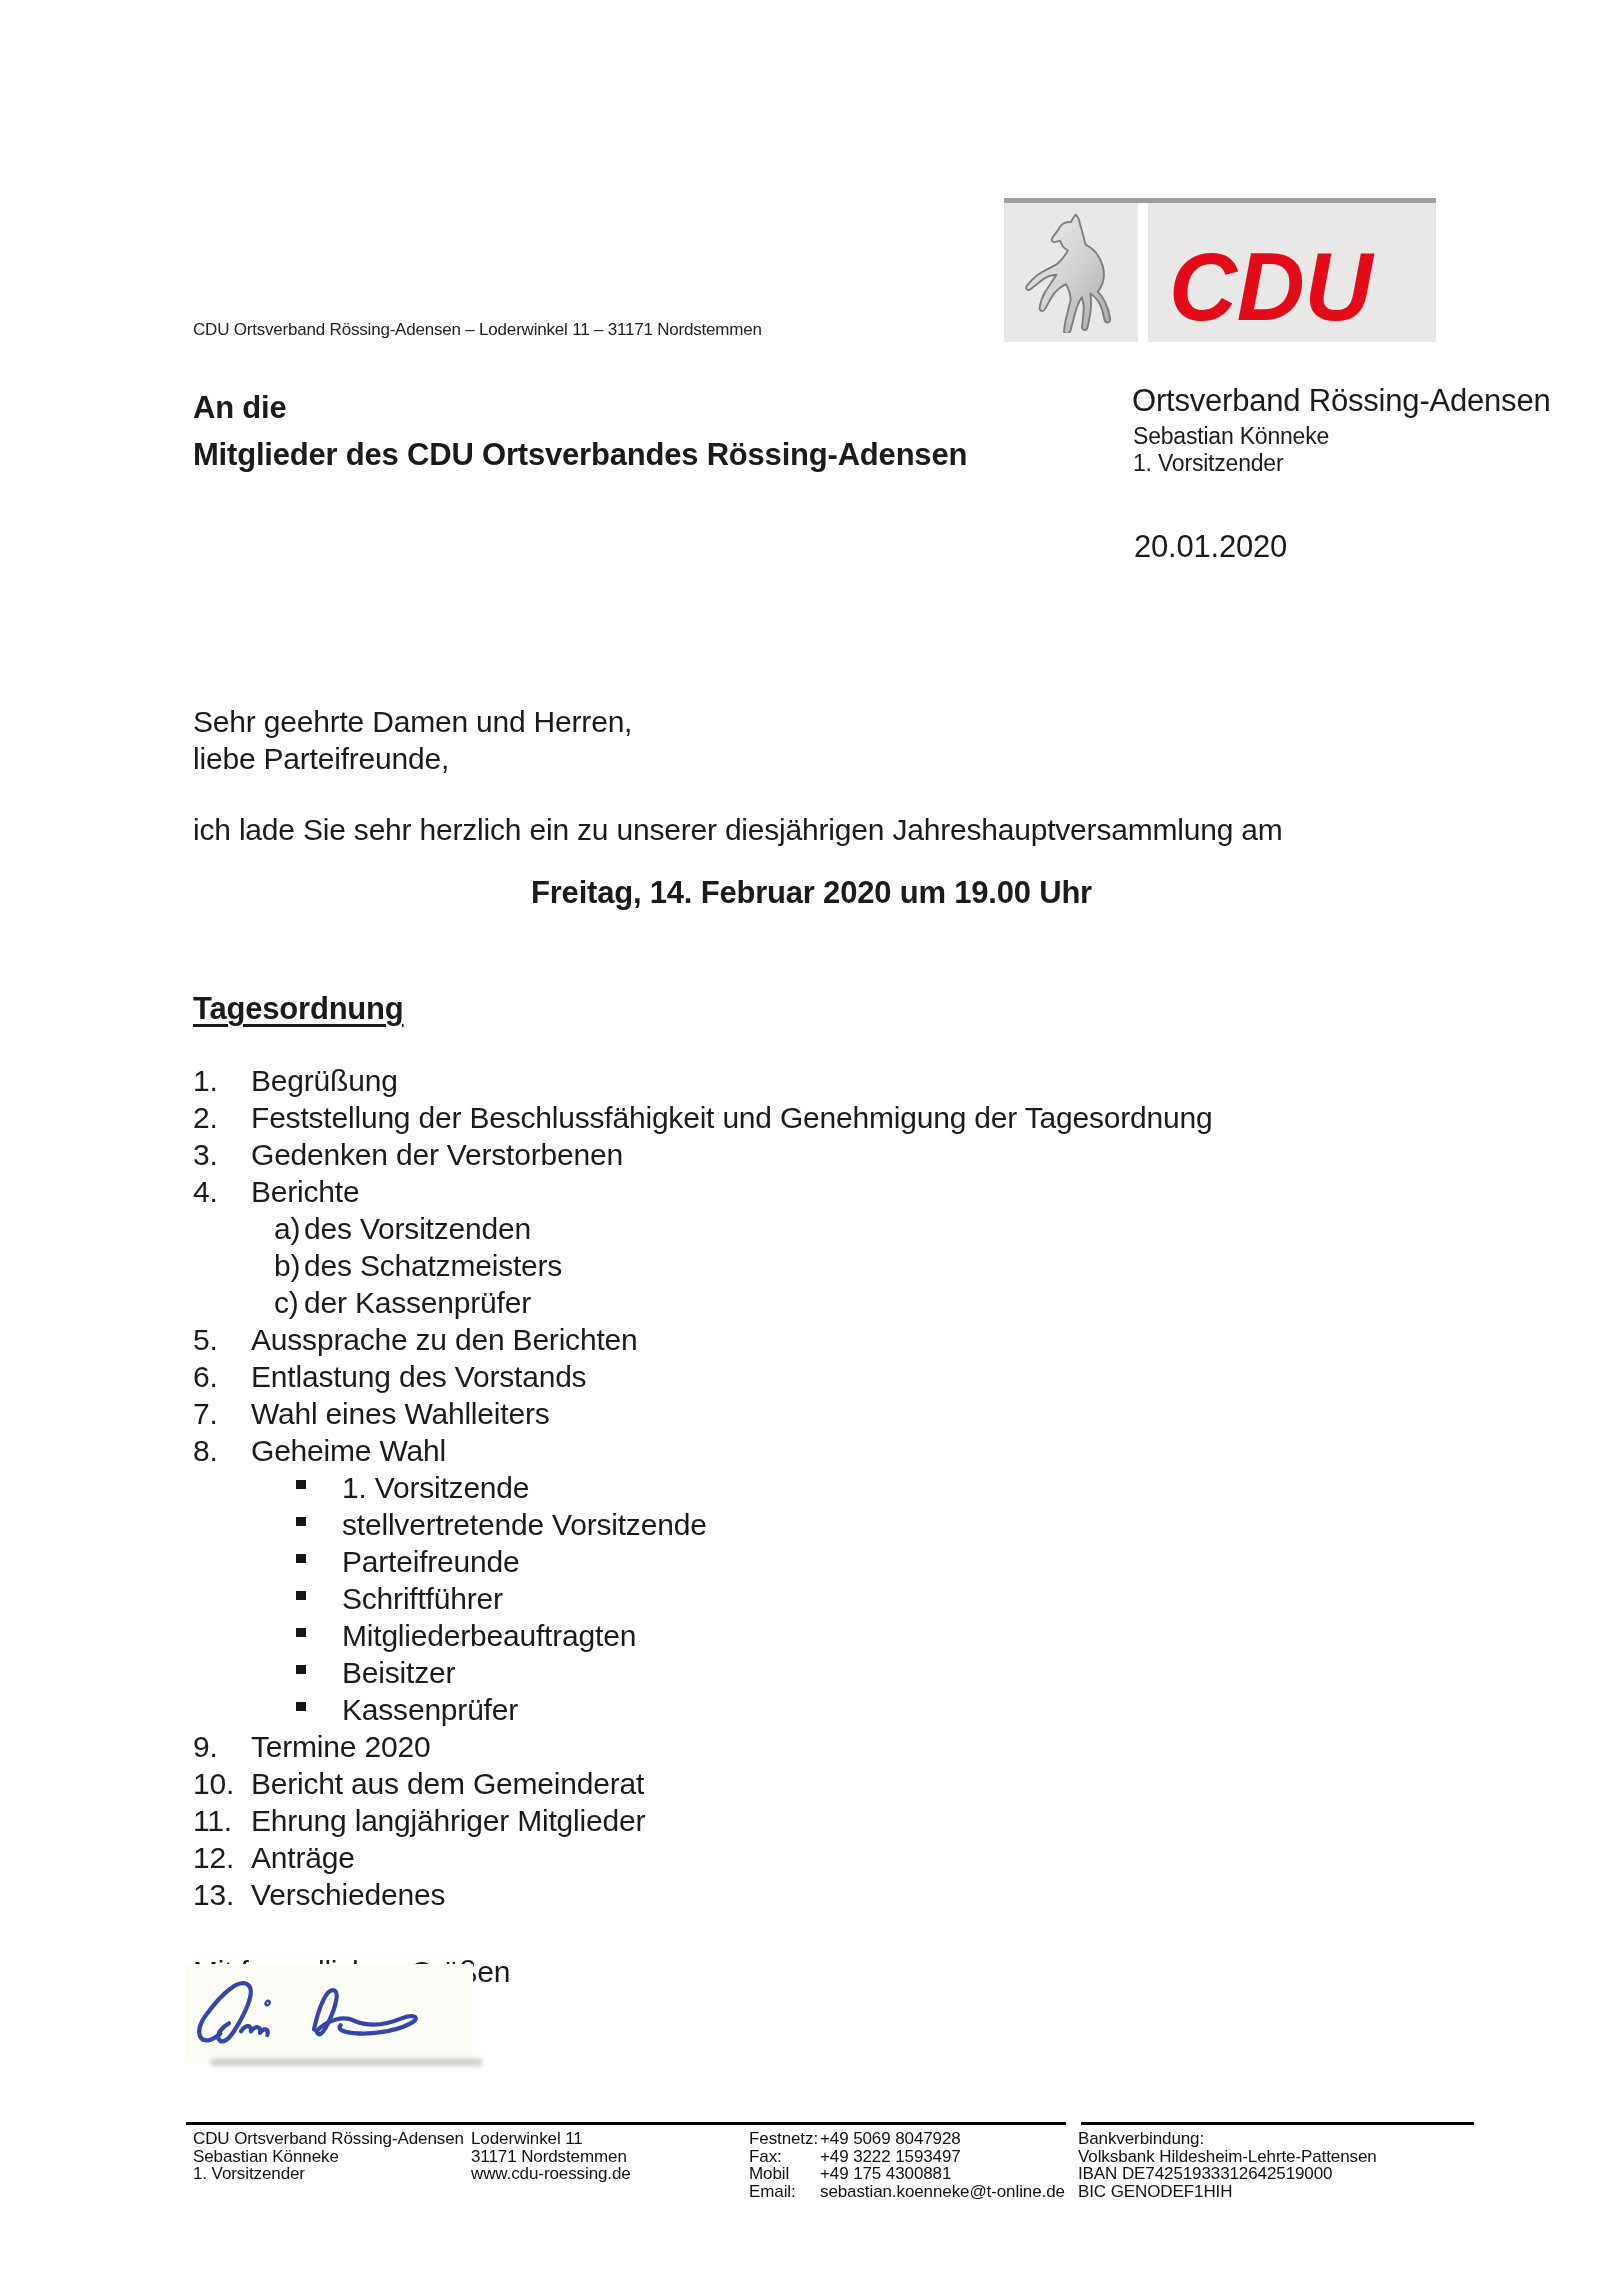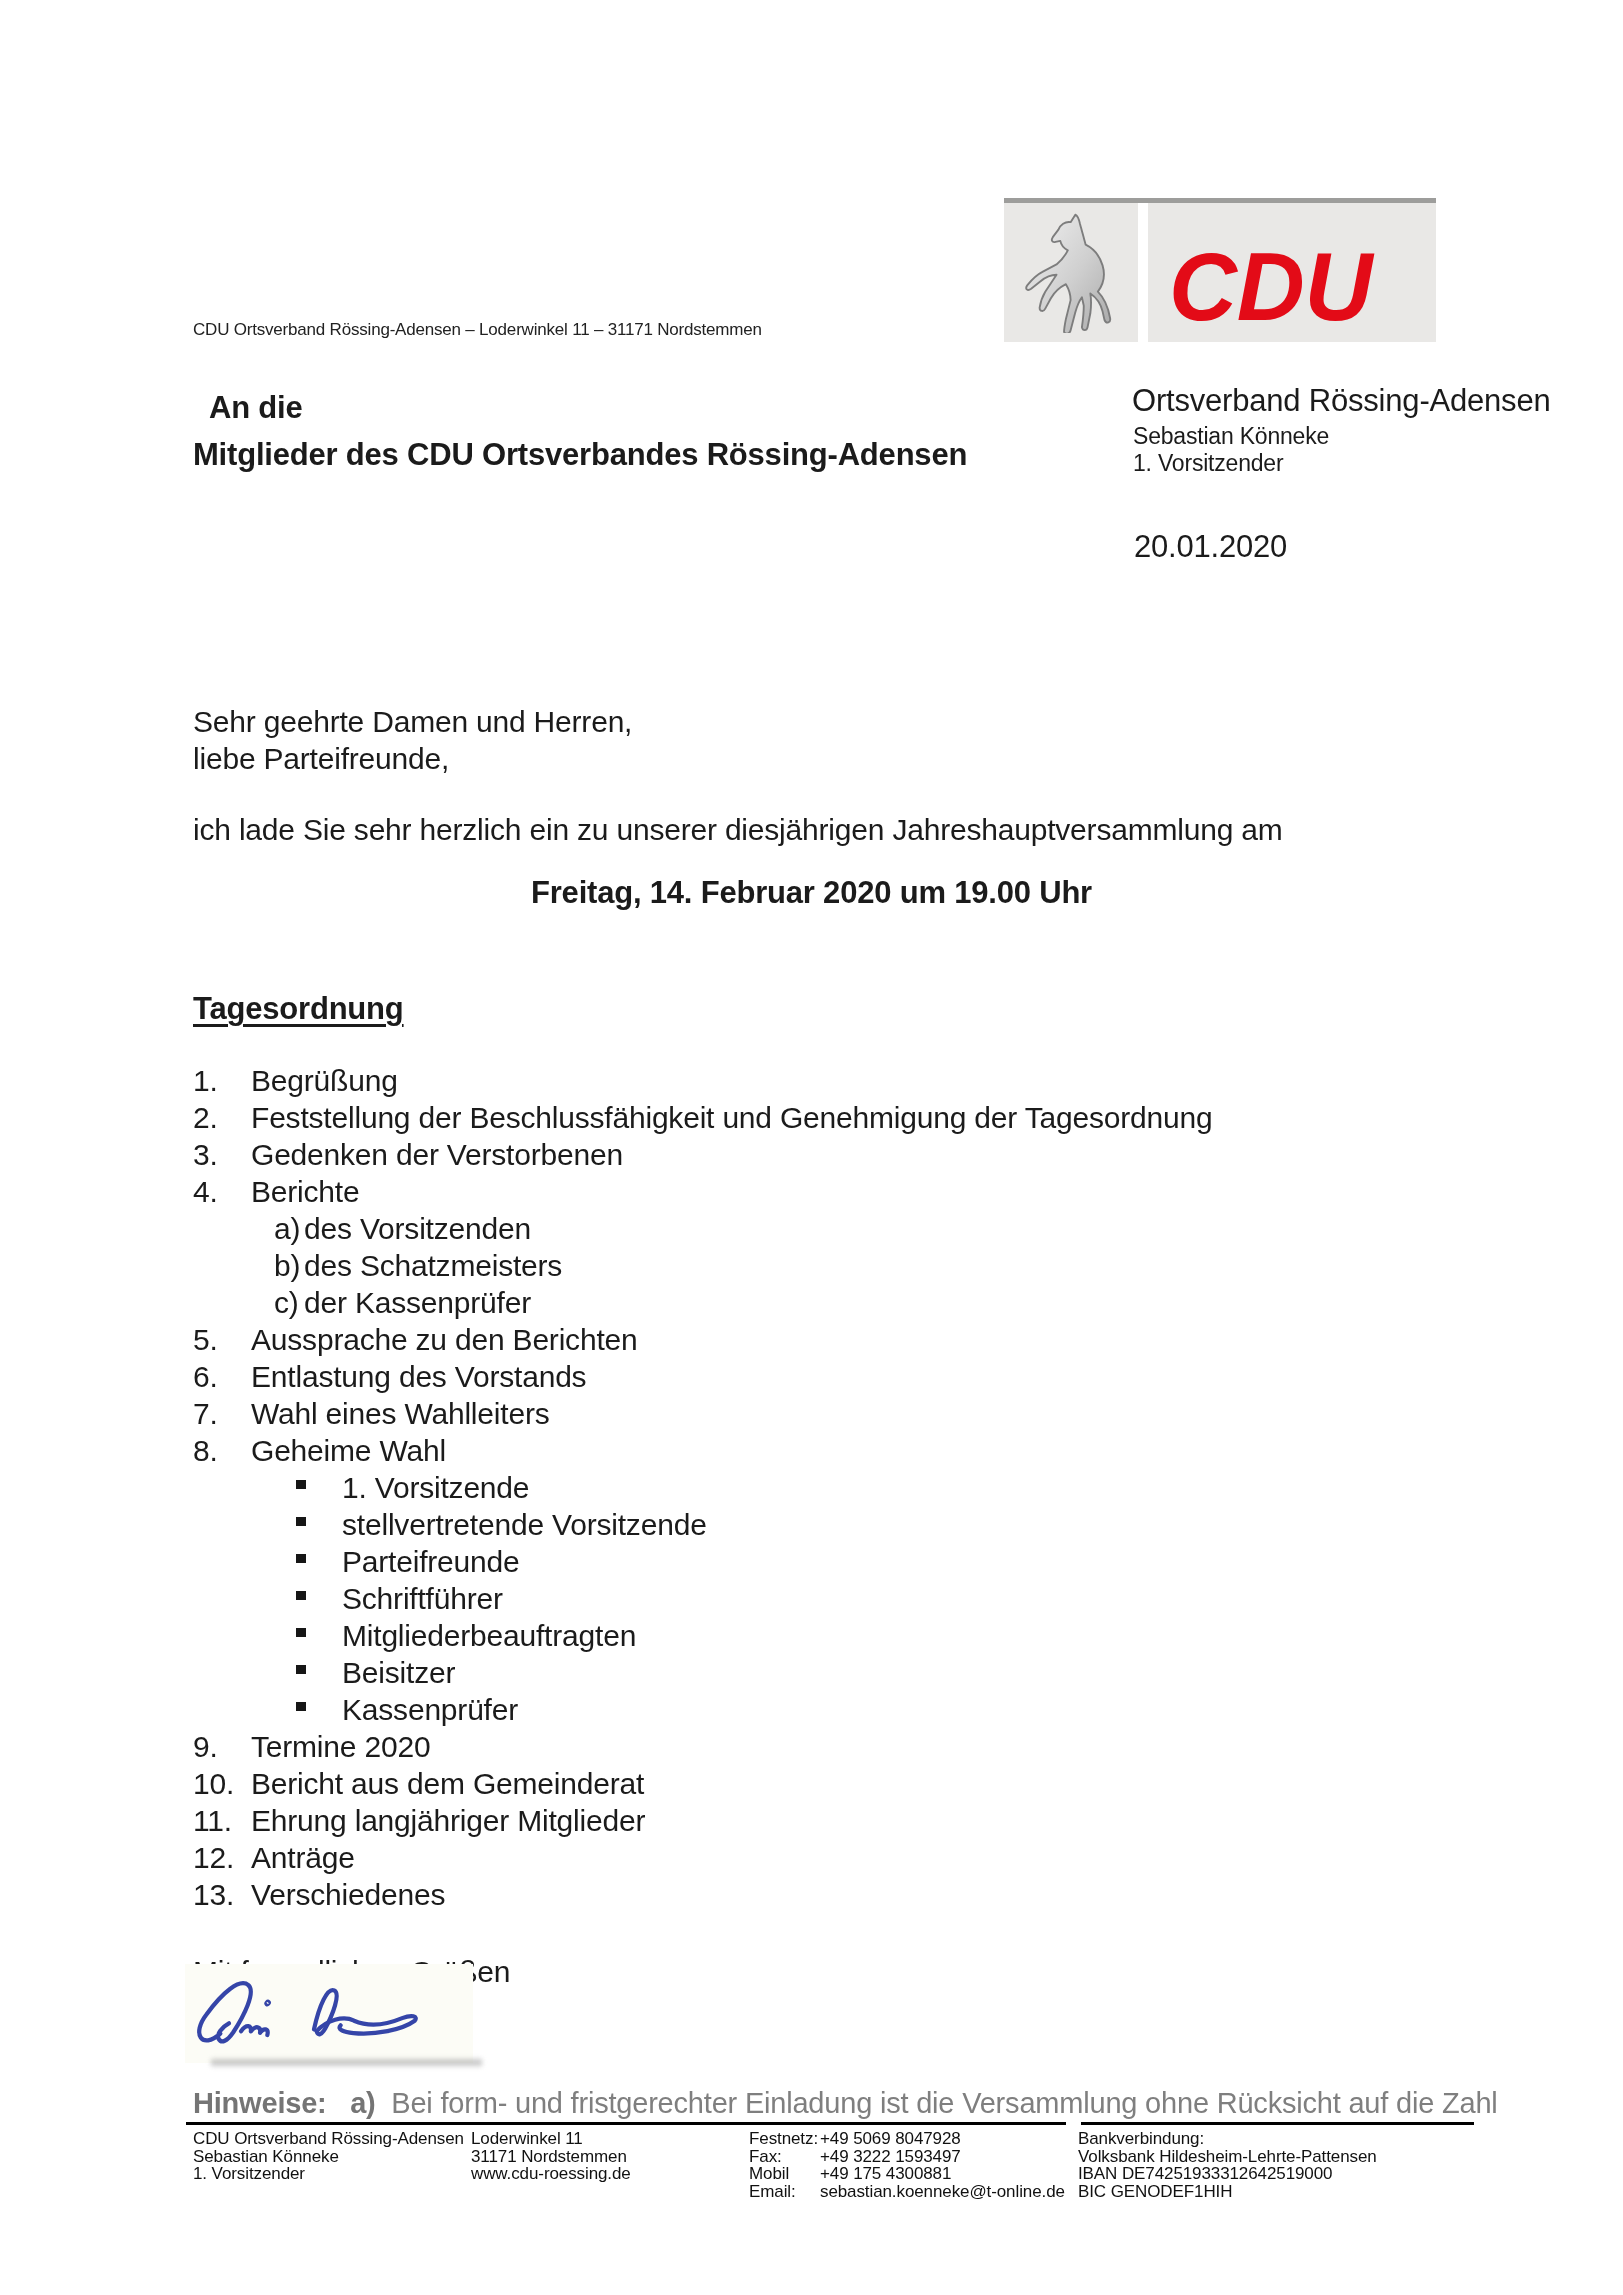--- a/index.html
+++ b/index.html
@@ -9,21 +9,21 @@
     background:#ffffff;
     font-family:"Liberation Sans", sans-serif;
     color:#1b1b1b;
     overflow:hidden;
     letter-spacing:-0.2px;
   }
   .abs{position:absolute;white-space:nowrap;}
 
   
   .sender-line{left:193px;top:320px;font-size:17px;color:#222;}
-  .recip1{left:193px;top:390px;font-size:31px;font-weight:700;margin-left:16px;}
+  .recip1{left:193px;top:390px;font-size:31px;font-weight:700;}
   .recip2{left:193px;top:437px;font-size:31px;font-weight:700;}
   .org{left:1132px;top:383px;font-size:31px;}
   .cname{left:1133px;top:423px;font-size:23px;}
   .crole{left:1133px;top:450px;font-size:23px;}
   .ldate{left:1134px;top:529px;font-size:31px;}
 
   
   .logo{left:1004px;top:198px;width:472px;height:143px;}
   .logo .strip{position:absolute;left:0;top:0;width:432px;height:4.6px;background:#9d9d9b;}
   .logo .box-h{position:absolute;left:0;top:4.6px;width:134px;height:139px;background:#e9e8e6;}
@@ -224,25 +224,20 @@
         <path d="M52,98 C22,122 8,96 32,68 C58,36 86,14 99,26 C110,37 90,72 72,97 C62,110 53,114 49,106 C46,99 55,88 66,83"></path>
         <path d="M84,96 C93,85 101,88 99,97 C107,88 115,90 113,100 C119,92 127,94 124,104"></path>
         <path d="M126,54 C128,52 130,54 128,56 C126,58 124,56 126,54 Z"></path>
         <path d="M196,99 C206,62 220,36 230,41 C240,46 226,78 213,99 C207,108 201,110 200,102"></path>
         <path d="M200,102 C216,86 242,80 258,89 C278,99 304,99 332,89 C347,84 357,87 351,94 C331,107 289,113 256,108 C241,106 231,101 237,95"></path>
       </g>
     </svg>
   </div>
   <div class="abs sig-smudge"></div>
 
-  <div class="abs note">
-    <b>Hinweise:</b>&nbsp;&nbsp;
-    <b>a)</b>&nbsp;
-    <span>Bei form- und fristgerechter Einladung ist die Versammlung ohne Rücksicht auf die Zahl</span>
-  </div>
 
   <div class="rule seg1"></div>
   <div class="rule seg2"></div>
 
   <div class="abs ft fc1">
     <div>CDU Ortsverband Rössing-Adensen</div>
     <div>Sebastian Könneke</div>
     <div>1. Vorsitzender</div>
   </div>
 

